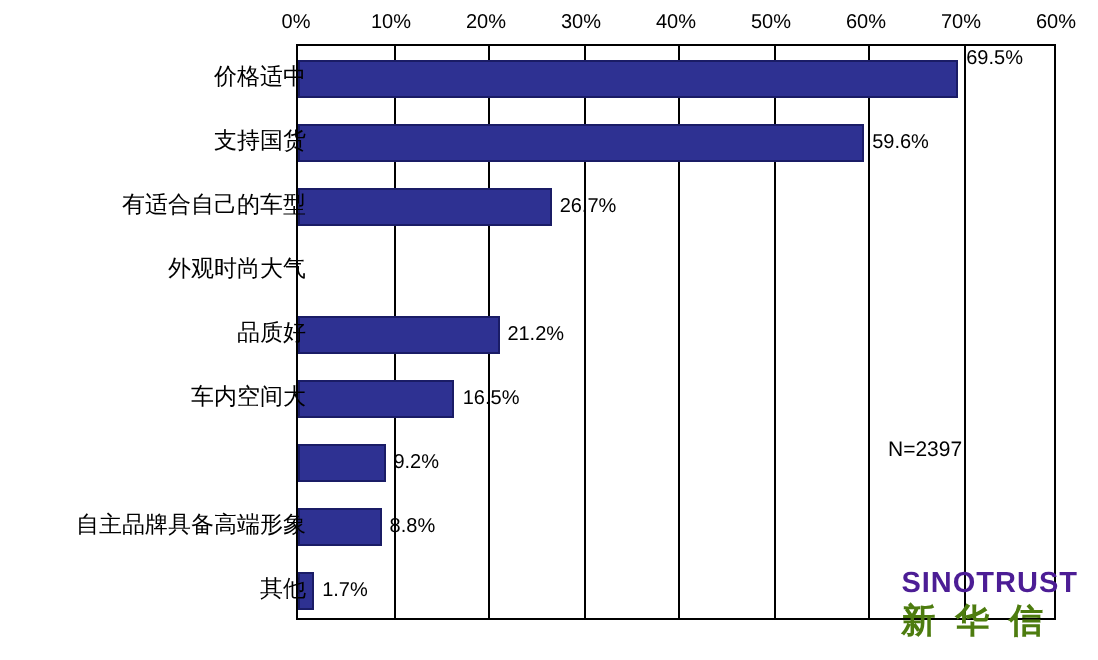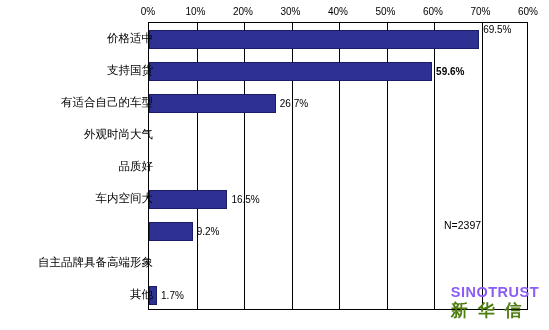--- a/index.html
+++ b/index.html
@@ -99,21 +99,21 @@
   
   .logo {
     position: absolute;
     right: 10px;
     bottom: 8px;
     text-align: left;
   }
   .logo-en {
     font-size: 14.5px;
     letter-spacing: 0.5px;
-    color: #8b5cf6;
+    color: #4c1d95;
     font-weight: bold;
     font-family: "Liberation Sans", sans-serif;
   }
   .logo-cn {
     font-size: 17px;
     color: #4d7c0f;
     font-weight: bold;
     letter-spacing: 2px;
     font-family: "DejaVu Sans", sans-serif;
     margin-top: -1px;
@@ -143,33 +143,41 @@
       <div class="gridline" style="left: 190px;"></div>
       <div class="gridline" style="left: 237.5px;"></div>
       <div class="gridline" style="left: 285px;"></div>
       <div class="gridline" style="left: 332.5px;"></div>
       <div class="bar-row" style="top: 0px; height: 32px;">
         <div class="bar" style="width: 330.125px; top: 6.5px; background: rgb(46, 49, 146);"></div>
         <span class="bar-value" style="left: 334.125px; top: 1px;">69.5%</span>
       </div>
       <div class="bar-row" style="top: 32px; height: 32px;">
         <div class="bar" style="width: 283.1px; top: 6.5px; background: rgb(46, 49, 146);"></div>
-        <span class="bar-value" style="left: 287.1px; top: 10.5px; font-weight: bold;">59.6%</span>
+        <span class="bar-value" style="left: 287.1px; top: 10.5px;">59.6%</span>
       </div>
       <div class="bar-row" style="top: 64px; height: 32px;">
         <div class="bar" style="width: 126.825px; top: 6.5px; background: rgb(46, 49, 146);"></div>
         <span class="bar-value" style="left: 130.825px; top: 10.5px;">26.7%</span>
       </div>
+      <div class="bar-row" style="top: 128px; height: 32px;">
+        <div class="bar" style="width: 100.7px; top: 6.5px; background: rgb(46, 49, 146);"></div>
+        <span class="bar-value" style="left: 104.7px; top: 10.5px;">21.2%</span>
+      </div>
       <div class="bar-row" style="top: 160px; height: 32px;">
         <div class="bar" style="width: 78.375px; top: 6.5px; background: rgb(46, 49, 146);"></div>
         <span class="bar-value" style="left: 82.375px; top: 10.5px;">16.5%</span>
       </div>
       <div class="bar-row" style="top: 192px; height: 32px;">
         <div class="bar" style="width: 43.7px; top: 6.5px; background: rgb(46, 49, 146);"></div>
         <span class="bar-value" style="left: 47.7px; top: 10.5px;">9.2%</span>
+      </div>
+      <div class="bar-row" style="top: 224px; height: 32px;">
+        <div class="bar" style="width: 41.8px; top: 6.5px; background: rgb(46, 49, 146);"></div>
+        <span class="bar-value" style="left: 45.8px; top: 10.5px;">8.8%</span>
       </div>
       <div class="bar-row" style="top: 256px; height: 32px;">
         <div class="bar" style="width: 8.075px; top: 6.5px; background: rgb(46, 49, 146);"></div>
         <span class="bar-value" style="left: 12.075px; top: 10.5px;">1.7%</span>
       </div>
     </div>
 
   <div class="cat-wrap" id="cat-wrap">
       <div class="cat-item" style="top: 8.5px;">价格适中</div>
       <div class="cat-item" style="top: 40.5px; margin-left: 24px;">支持国货</div>

